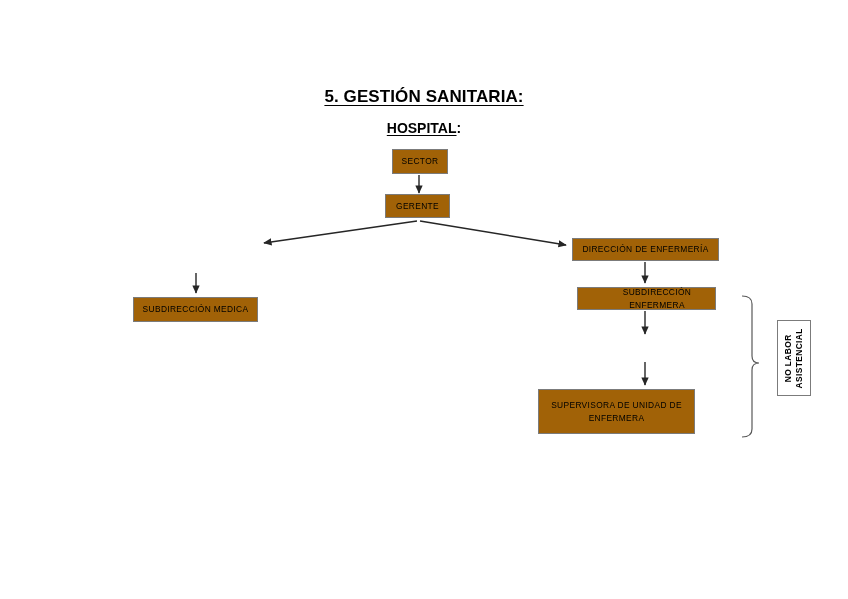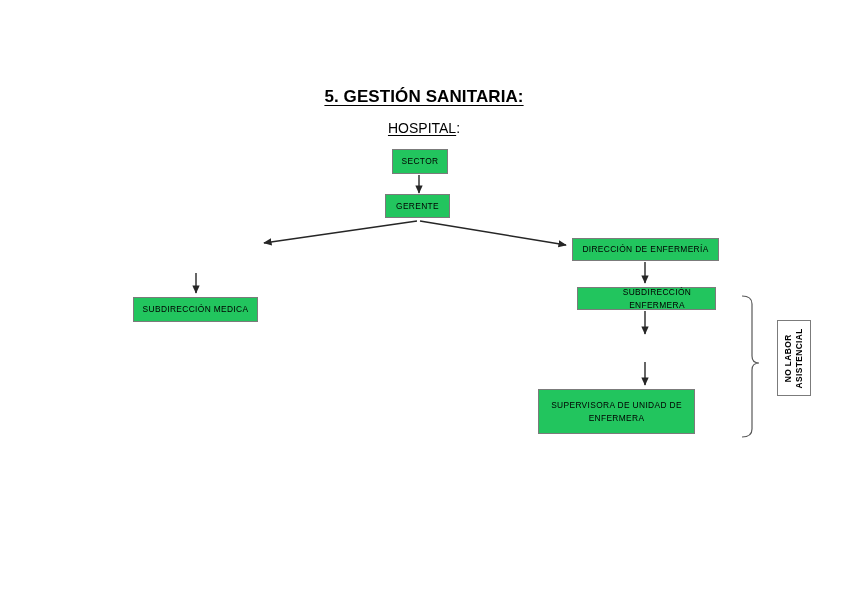--- a/index.html
+++ b/index.html
@@ -39,33 +39,33 @@
     text-decoration: underline;
     text-underline-offset: 3px;
   }
   .doc-subtitle {
     position: absolute;
     left: 0;
     top: 120px;
     width: 848px;
     text-align: center;
     font-size: 14px;
-    font-weight: normal;
+    font-weight: bold;
   }
   .doc-subtitle .u {
     text-decoration: underline;
     text-underline-offset: 2px;
   }
 
   
   .node {
     position: absolute;
     box-sizing: border-box;
     border: 1px solid #7b7b7b;
-    background: #22c55e;
+    background: #a16207;
     display: flex;
     align-items: center;
     justify-content: center;
     text-align: center;
     font-size: 8.4px;
     line-height: 1.45;
     letter-spacing: 0.35px;
     color: #000000;
     padding: 2px 4px;
   }

